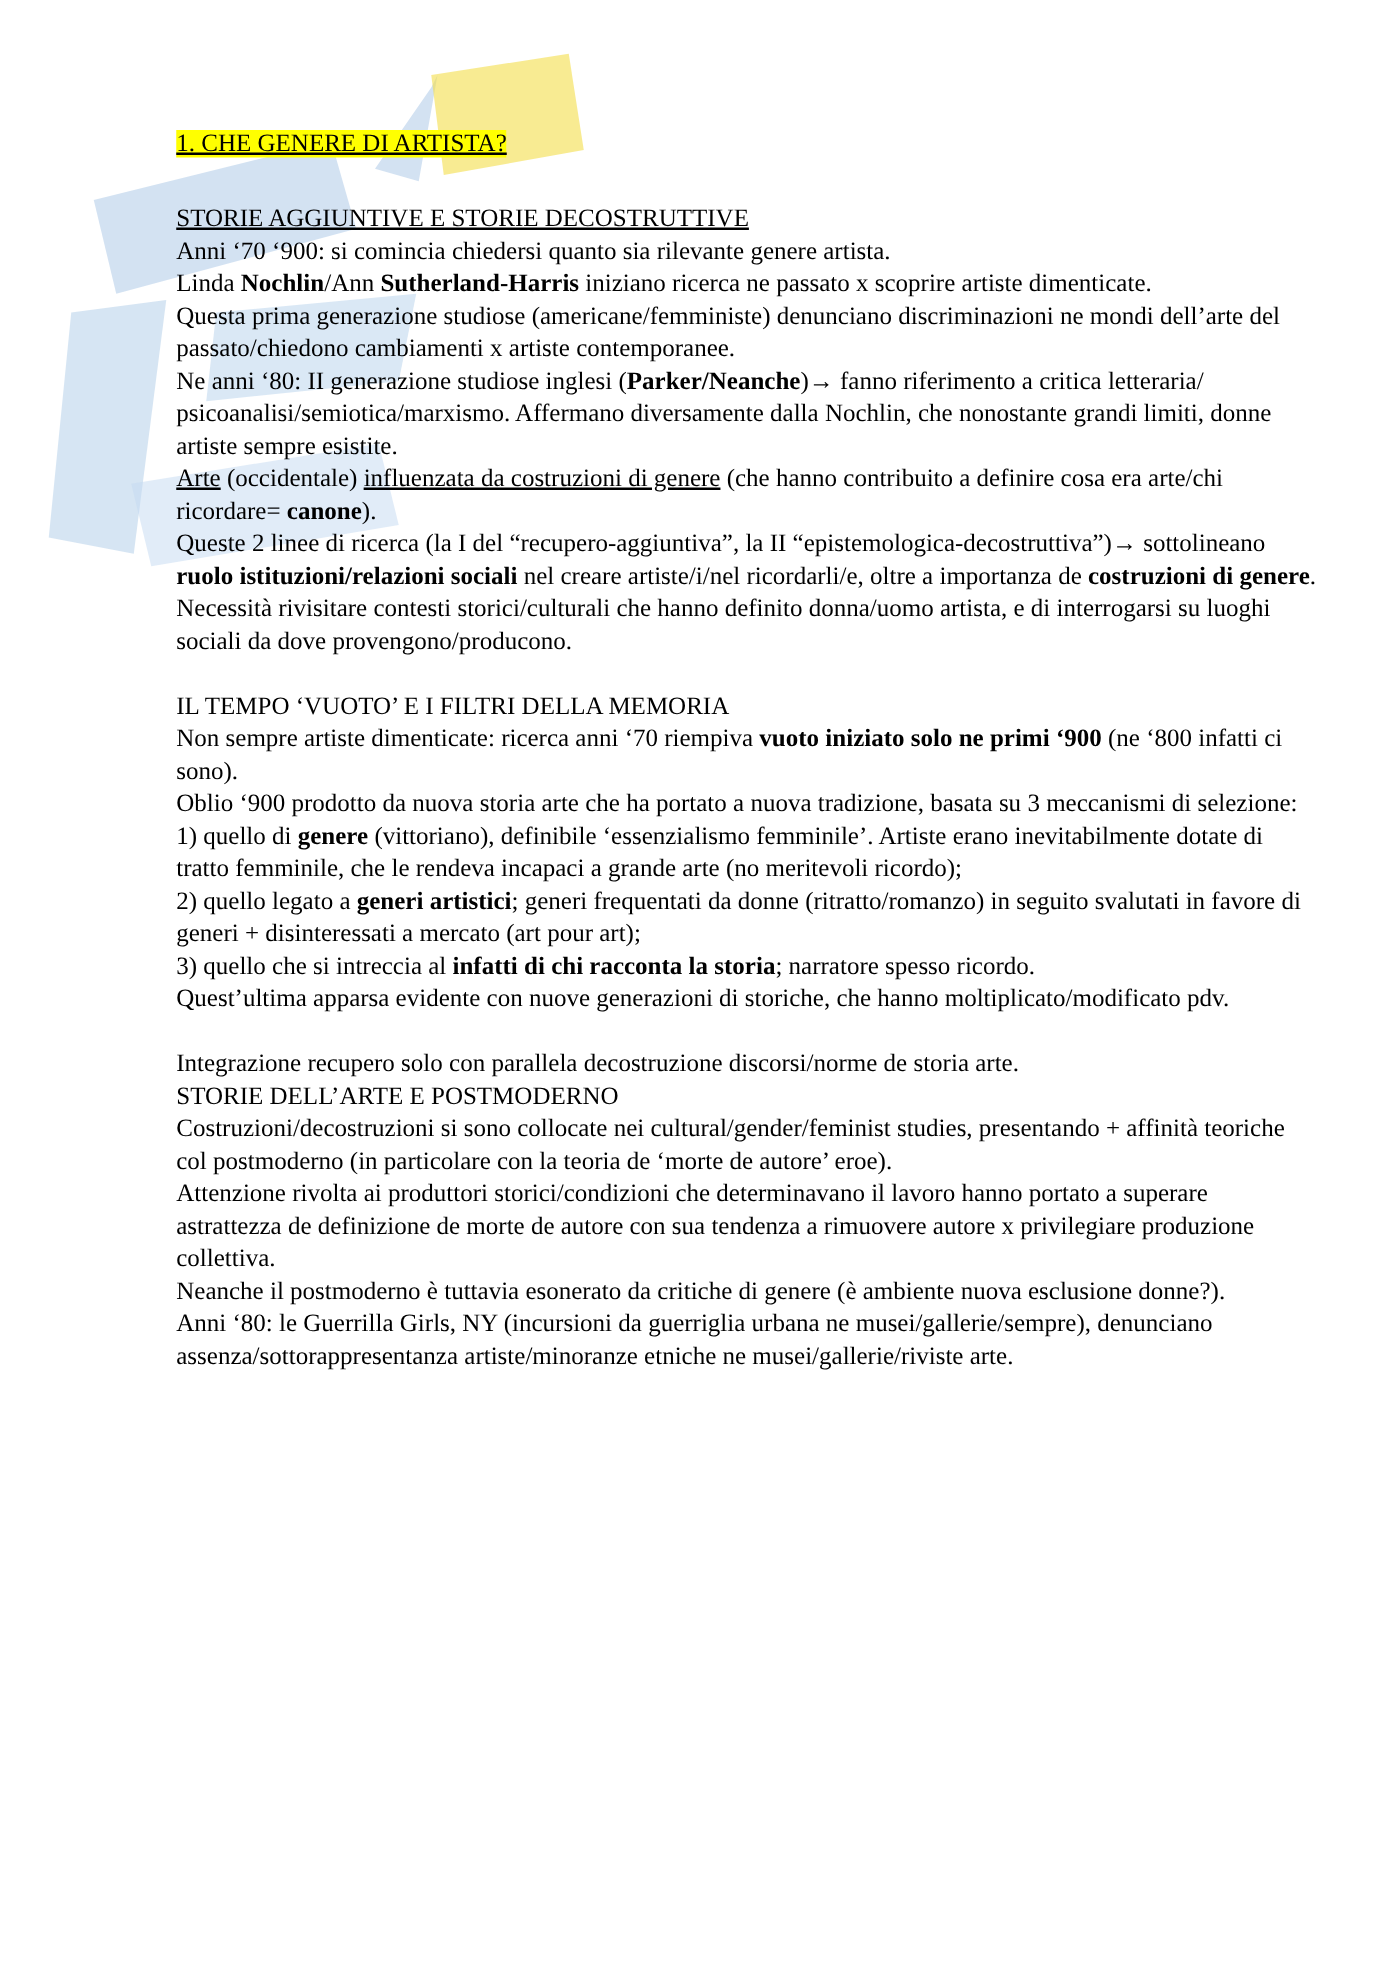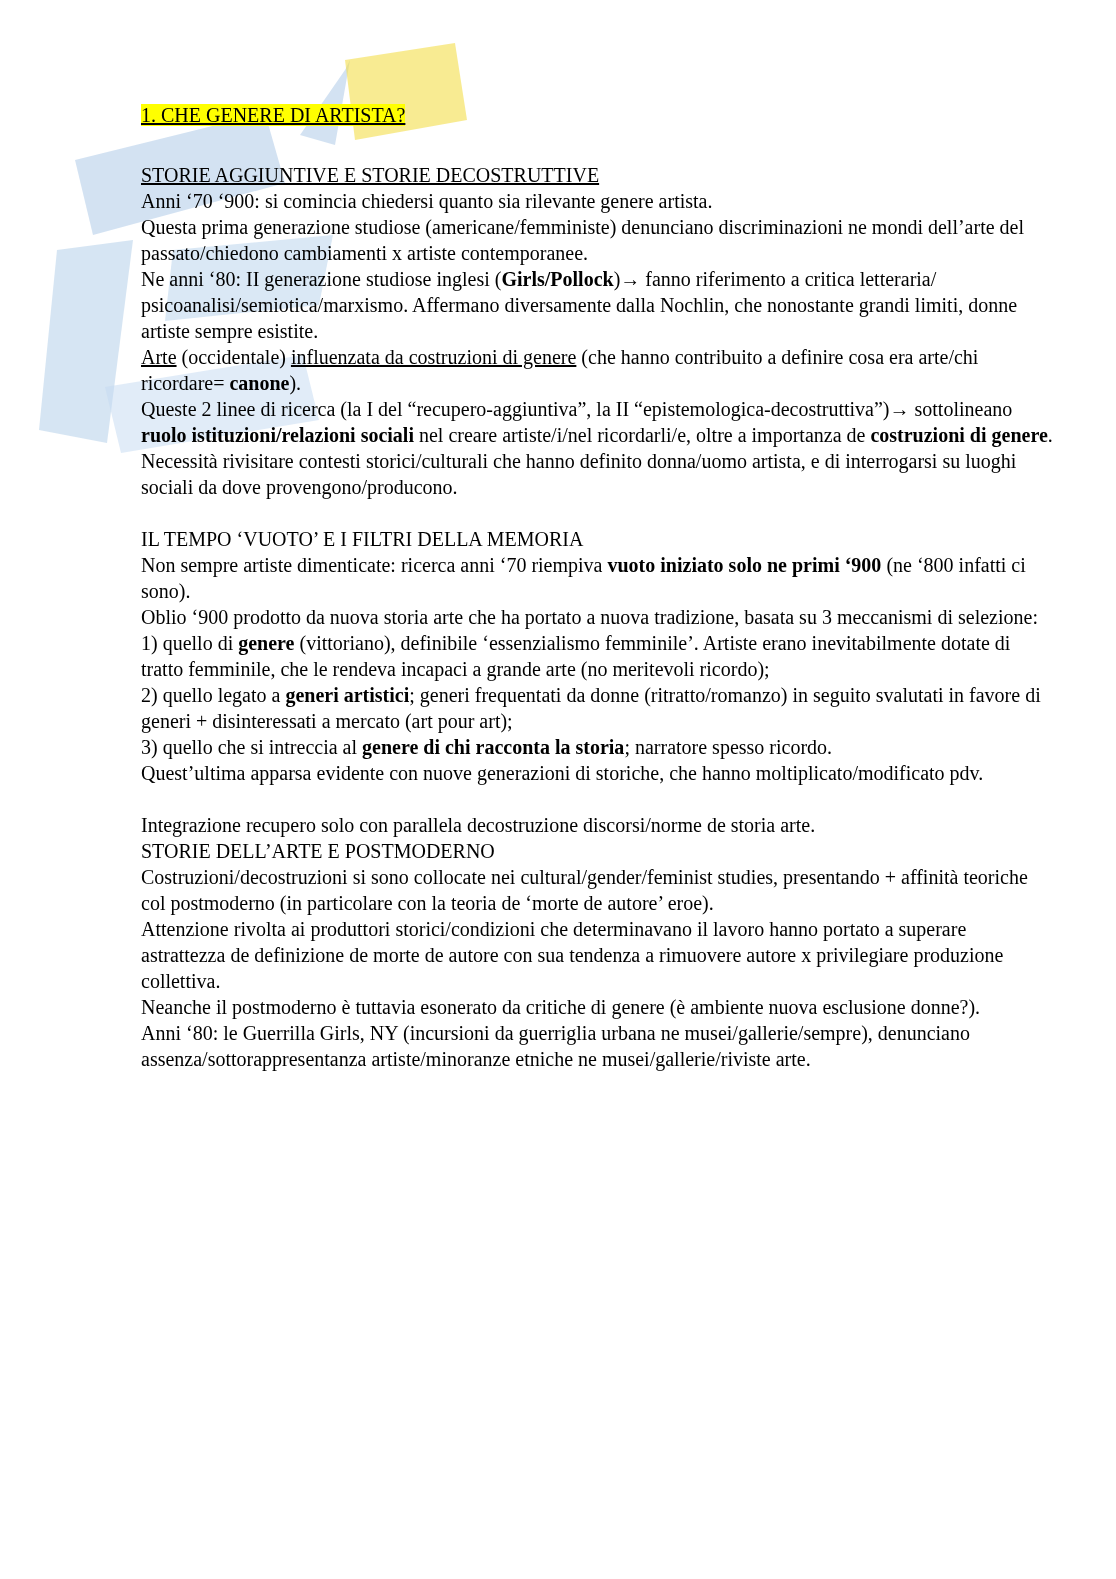--- a/index.html
+++ b/index.html
@@ -53,32 +53,33 @@
     <polygon points="32,225 108,215 82,418 14,405" opacity="0.5" fill="#aecbe8"></polygon>
     <polygon points="148,225 308,210 294,280 140,296" opacity="0.45" fill="#aecbe8"></polygon>
     <polygon points="80,362 278,330 294,395 96,428" opacity="0.5" fill="#c3daf1"></polygon>
   </svg>
 
   <div class="doc">
       <div class="block title"><span class="underline highlight">1. CHE GENERE DI ARTISTA?</span></div>
       <div class="block spacer"></div>
       <div class="block heading"><span class="underline">STORIE AGGIUNTIVE E STORIE DECOSTRUTTIVE</span></div>
       <div class="block paragraph"><span>Anni ‘70 ‘900: si comincia chiedersi quanto sia rilevante genere artista.</span></div>
+      <div class="block paragraph"><span>Linda </span><span class="bold">Nochlin</span><span>/Ann </span><span class="bold">Sutherland-Harris</span><span> iniziano ricerca ne passato x scoprire artiste dimenticate.</span></div>
       <div class="block paragraph"><span>Questa prima generazione studiose (americane/femministe) denunciano discriminazioni ne mondi dell’arte del passato/chiedono cambiamenti x artiste contemporanee.</span></div>
-      <div class="block paragraph"><span>Ne anni ‘80: II generazione studiose inglesi (</span><span class="bold">Girls/Pollock</span><span>)→ fanno riferimento a critica letteraria/ psicoanalisi/semiotica/marxismo. Affermano diversamente dalla Nochlin, che nonostante grandi limiti, donne artiste sempre esistite.</span></div>
+      <div class="block paragraph"><span>Ne anni ‘80: II generazione studiose inglesi (</span><span class="bold">Parker/Neanche</span><span>)→ fanno riferimento a critica letteraria/ psicoanalisi/semiotica/marxismo. Affermano diversamente dalla Nochlin, che nonostante grandi limiti, donne artiste sempre esistite.</span></div>
       <div class="block paragraph"><span class="underline">Arte</span><span> (occidentale) </span><span class="underline">influenzata da costruzioni di genere</span><span> (che hanno contribuito a definire cosa era arte/chi ricordare= </span><span class="bold italic">canone</span><span>).</span></div>
       <div class="block paragraph"><span>Queste 2 linee di ricerca (la I del “recupero-aggiuntiva”, la II “epistemologica-decostruttiva”)→ sottolineano </span><span class="bold">ruolo istituzioni/relazioni sociali</span><span> nel creare artiste/i/nel ricordarli/e, oltre a importanza de </span><span class="bold">costruzioni di genere</span><span>.</span></div>
       <div class="block paragraph"><span>Necessità rivisitare contesti storici/culturali che hanno definito donna/uomo artista, e di interrogarsi su luoghi sociali da dove provengono/producono.</span></div>
       <div class="block spacer"></div>
       <div class="block heading"><span>IL TEMPO ‘VUOTO’ E I FILTRI DELLA MEMORIA</span></div>
       <div class="block paragraph"><span>Non sempre artiste dimenticate: ricerca anni ‘70 riempiva </span><span class="bold">vuoto iniziato solo ne primi ‘900</span><span> (ne ‘800 infatti ci sono).</span></div>
       <div class="block paragraph"><span>Oblio ‘900 prodotto da nuova storia arte che ha portato a nuova tradizione, basata su </span><span class="italic">3 meccanismi di selezione</span><span>:</span></div>
       <div class="block paragraph"><span>1) quello di </span><span class="bold">genere</span><span> (vittoriano), definibile ‘essenzialismo femminile’. Artiste erano inevitabilmente dotate di tratto femminile, che le rendeva incapaci a grande arte (no meritevoli ricordo);</span></div>
       <div class="block paragraph"><span>2) quello legato a </span><span class="bold">generi artistici</span><span>; generi frequentati da donne (ritratto/romanzo) in seguito svalutati in favore di generi + disinteressati a mercato (art pour art);</span></div>
-      <div class="block paragraph"><span>3) quello che si intreccia al </span><span class="bold">genere di chi racconta la storia</span><span>; narratore spesso ricordo.</span></div>
+      <div class="block paragraph"><span>3) quello che si intreccia al </span><span class="bold">infatti di chi racconta la storia</span><span>; narratore spesso ricordo.</span></div>
       <div class="block paragraph"><span>Quest’ultima apparsa evidente con nuove generazioni di storiche, che hanno moltiplicato/modificato pdv.</span></div>
       <div class="block spacer"></div>
       <div class="block paragraph"><span>Integrazione recupero solo con parallela decostruzione discorsi/norme de storia arte.</span></div>
       <div class="block heading"><span>STORIE DELL’ARTE E POSTMODERNO</span></div>
       <div class="block paragraph"><span>Costruzioni/decostruzioni si sono collocate nei </span><span class="italic">cultural/gender/feminist studies</span><span>, presentando + affinità teoriche col postmoderno (in particolare con la teoria de ‘morte de autore’ eroe).</span></div>
       <div class="block paragraph"><span>Attenzione rivolta ai produttori storici/condizioni che determinavano il lavoro hanno portato a superare astrattezza de definizione de morte de autore con sua tendenza a rimuovere autore x privilegiare produzione collettiva.</span></div>
       <div class="block paragraph"><span>Neanche il postmoderno è tuttavia esonerato da critiche di genere (è ambiente nuova esclusione donne?).</span></div>
       <div class="block paragraph"><span>Anni ‘80: le </span><span class="italic">Guerrilla Girls</span><span>, NY (incursioni da guerriglia urbana ne musei/gallerie/sempre), denunciano assenza/sottorappresentanza artiste/minoranze etniche ne musei/gallerie/riviste arte.</span></div>
     </div>
 

